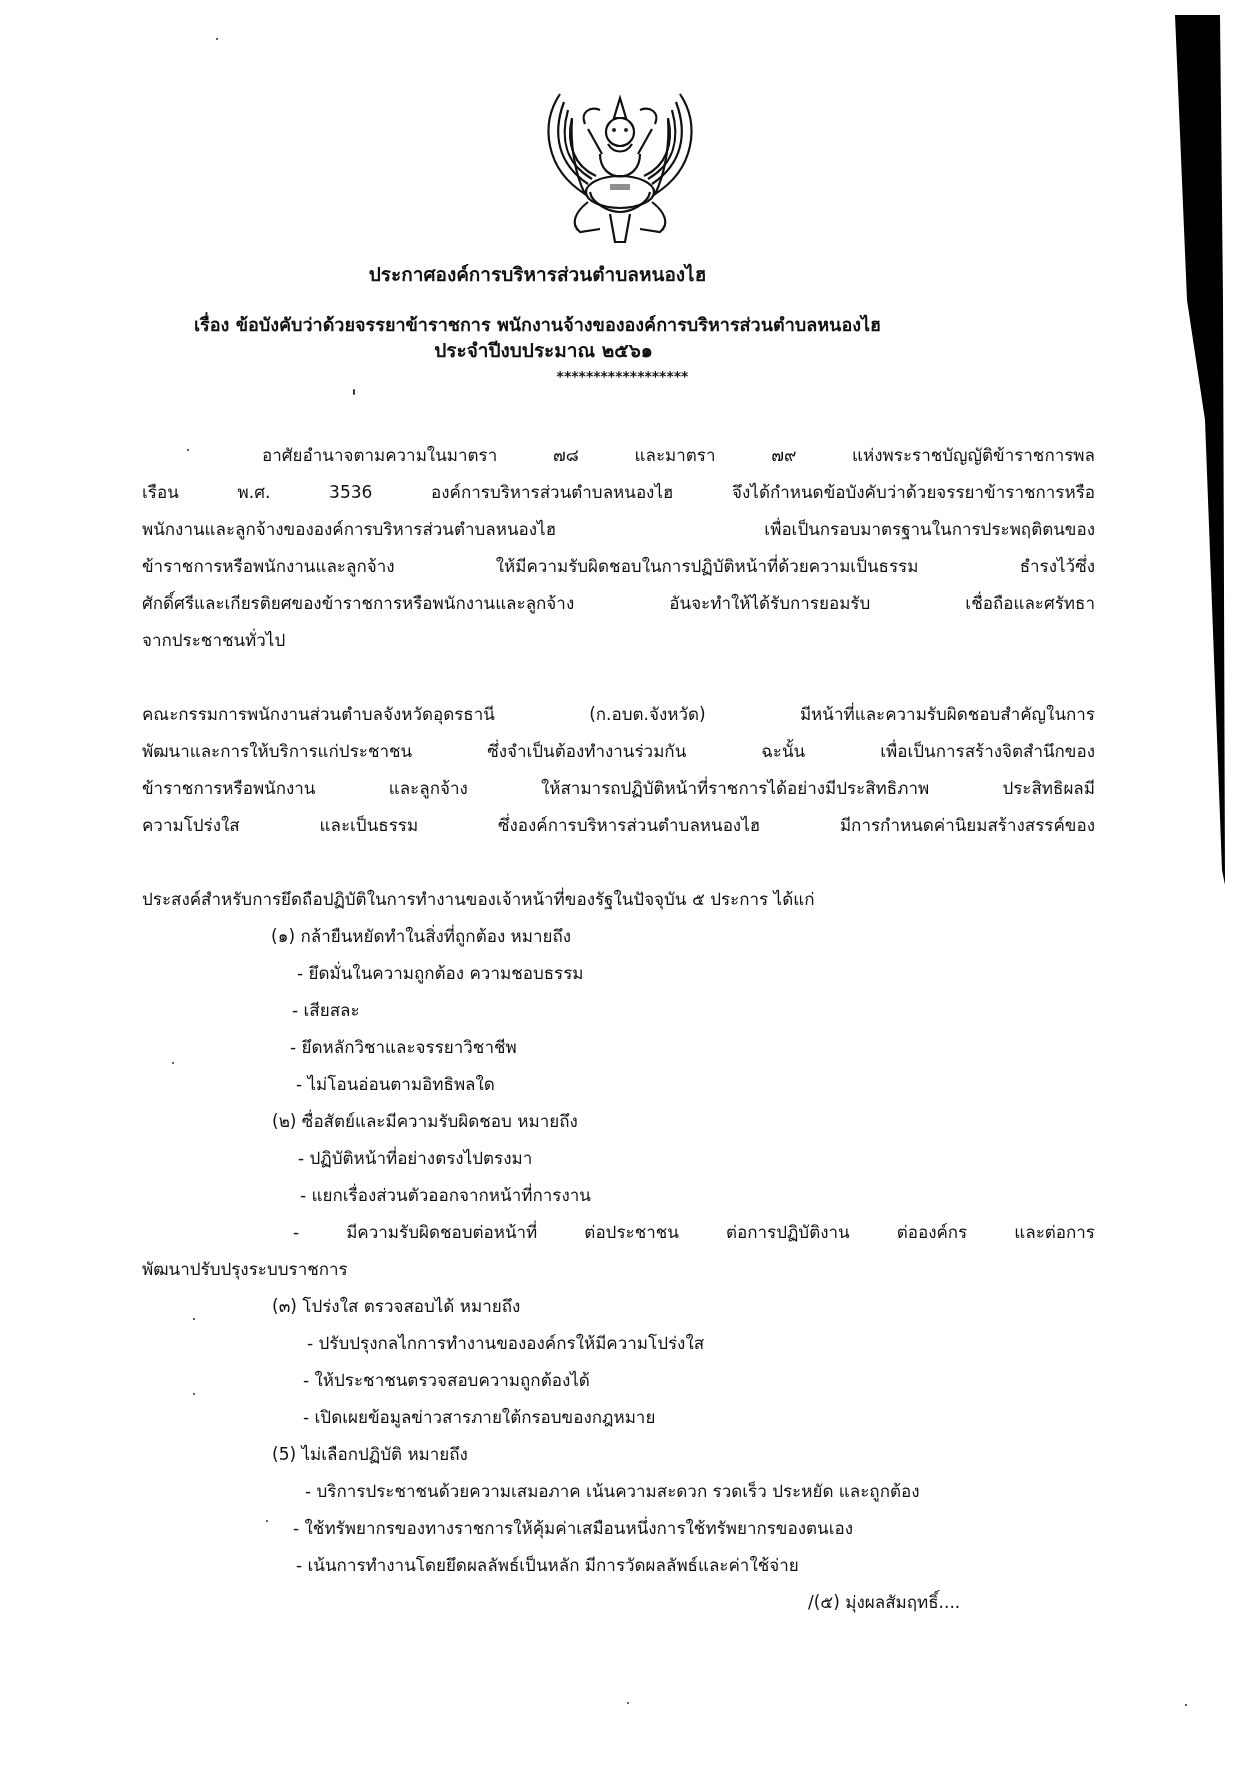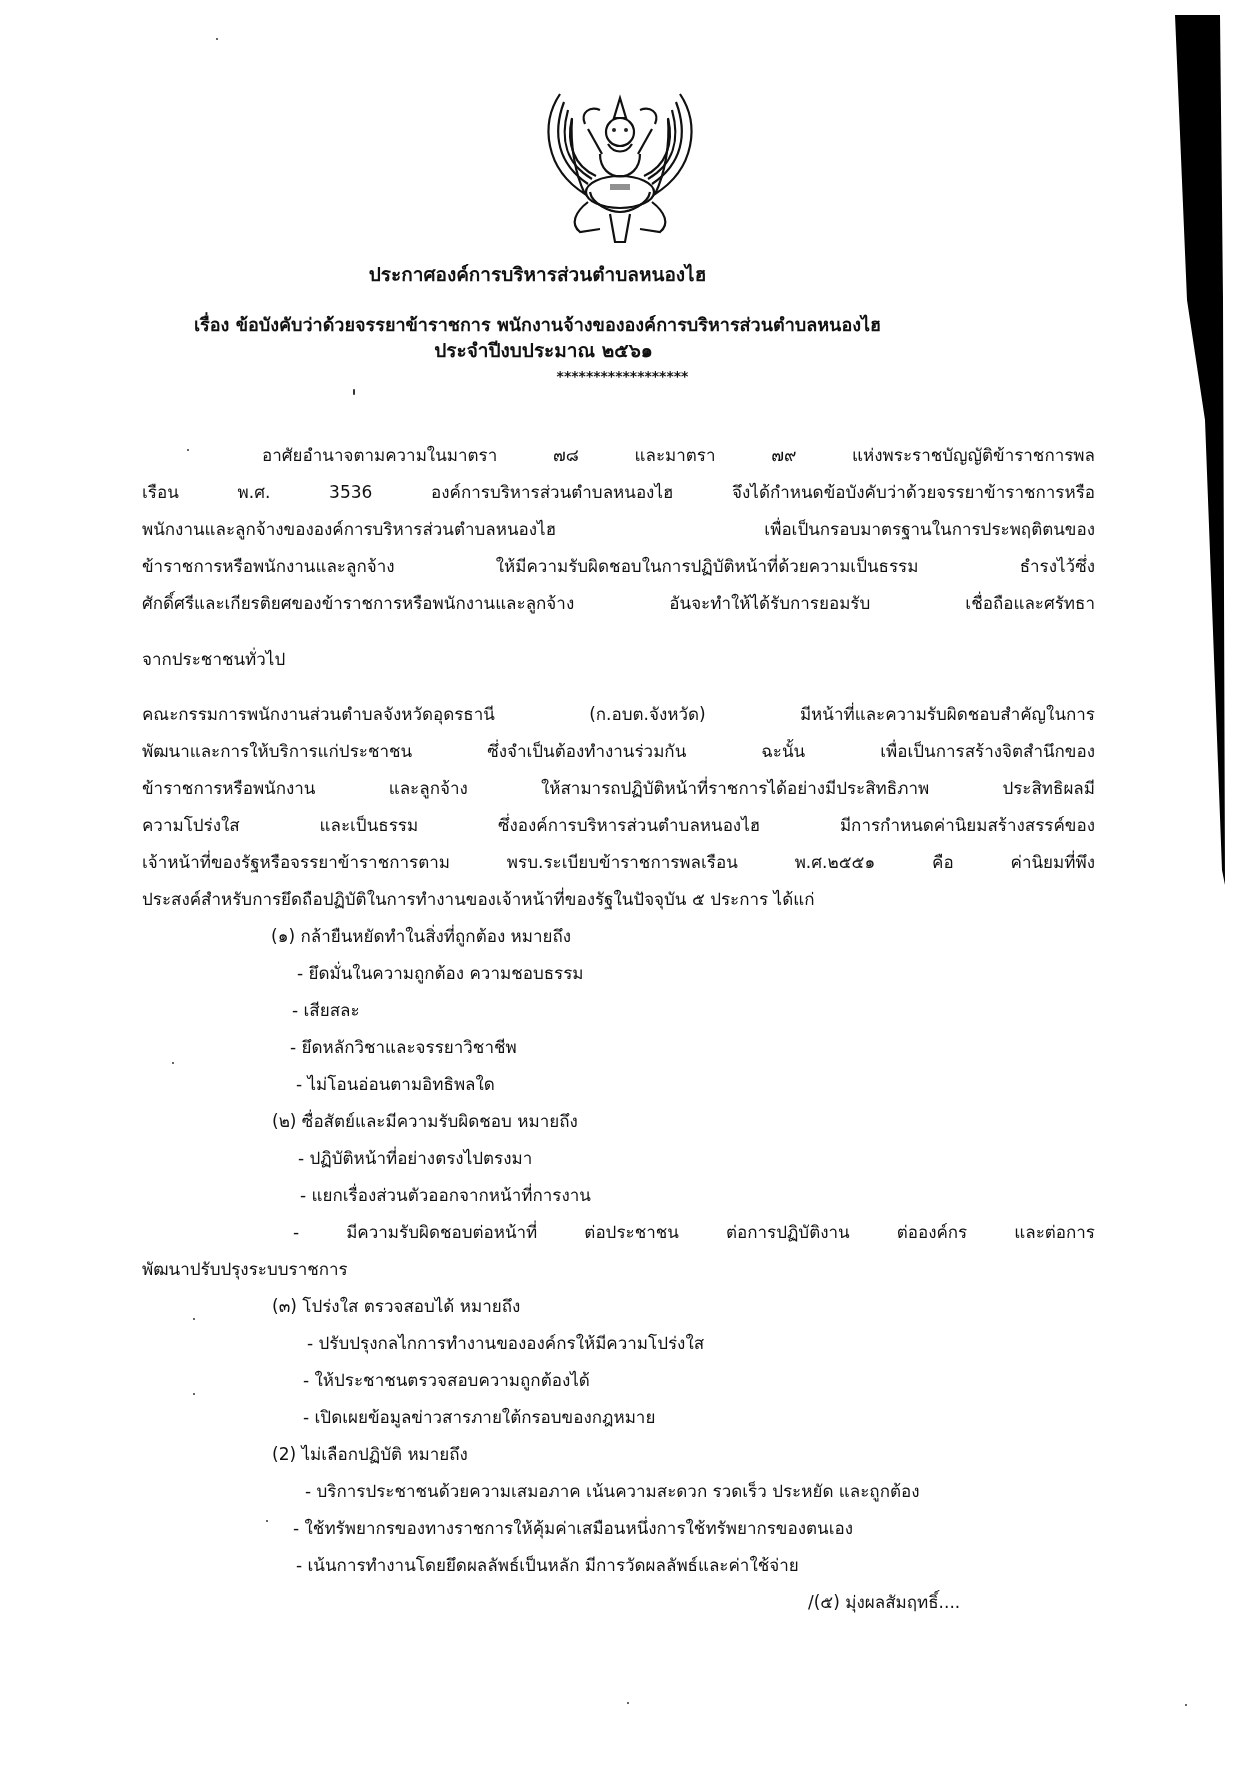--- a/index.html
+++ b/index.html
@@ -67,47 +67,46 @@
   <div class="title t1">ประกาศองค์การบริหารส่วนตำบลหนองไฮ</div>
   <div class="title t2">เรื่อง ข้อบังคับว่าด้วยจรรยาข้าราชการ พนักงานจ้างขององค์การบริหารส่วนตำบลหนองไฮ</div>
   <div class="title t3">ประจำปีงบประมาณ ๒๕๖๑</div>
   <div class="stars">******************</div>
 
   <div class="line just" style="left:262px;width:833px;top:443px;">อาศัยอำนาจตามความในมาตรา ๗๘ และมาตรา ๗๙ แห่งพระราชบัญญัติข้าราชการพล</div>
   <div class="line just" style="top:480px;">เรือน พ.ศ. 3536 องค์การบริหารส่วนตำบลหนองไฮ จึงได้กำหนดข้อบังคับว่าด้วยจรรยาข้าราชการหรือ</div>
   <div class="line just" style="top:517px;">พนักงานและลูกจ้างขององค์การบริหารส่วนตำบลหนองไฮ เพื่อเป็นกรอบมาตรฐานในการประพฤติตนของ</div>
   <div class="line just" style="top:554px;">ข้าราชการหรือพนักงานและลูกจ้าง ให้มีความรับผิดชอบในการปฏิบัติหน้าที่ด้วยความเป็นธรรม ธำรงไว้ซึ่ง</div>
   <div class="line just" style="top:591px;">ศักดิ์ศรีและเกียรติยศของข้าราชการหรือพนักงานและลูกจ้าง อันจะทำให้ได้รับการยอมรับ เชื่อถือและศรัทธา</div>
-  <div class="line just last" style="top:628px;margin-top:19px;">จากประชาชนทั่วไป</div>
+  <div class="line just last" style="top:628px;">จากประชาชนทั่วไป</div>
 
   <div class="line just" style="top:702px;">คณะกรรมการพนักงานส่วนตำบลจังหวัดอุดรธานี (ก.อบต.จังหวัด)  มีหน้าที่และความรับผิดชอบสำคัญในการ</div>
   <div class="line just" style="top:739px;">พัฒนาและการให้บริการแก่ประชาชน ซึ่งจำเป็นต้องทำงานร่วมกัน  ฉะนั้น เพื่อเป็นการสร้างจิตสำนึกของ</div>
   <div class="line just" style="top:776px;">ข้าราชการหรือพนักงาน และลูกจ้าง ให้สามารถปฏิบัติหน้าที่ราชการได้อย่างมีประสิทธิภาพ ประสิทธิผลมี</div>
   <div class="line just" style="top:813px;">ความโปร่งใส และเป็นธรรม ซึ่งองค์การบริหารส่วนตำบลหนองไฮ มีการกำหนดค่านิยมสร้างสรรค์ของ</div>
-  <div class="line just" style="top:850px;">เจ้าหน้าที่ของรัฐหรือจรรยาข้าราชการตาม พรบ.ระเบียบข้าราชการพลเรือน พ.ศ.๒๕๕๑ คือ ค่านิยมที่พึง</div>
   <div class="line just last" style="top:887px;">ประสงค์สำหรับการยึดถือปฏิบัติในการทำงานของเจ้าหน้าที่ของรัฐในปัจจุบัน ๕ ประการ ได้แก่</div>
 
   <div class="line" style="left:271px;top:924px;">(๑) กล้ายืนหยัดทำในสิ่งที่ถูกต้อง หมายถึง</div>
   <div class="line" style="left:297px;top:961px;">- ยึดมั่นในความถูกต้อง ความชอบธรรม</div>
   <div class="line" style="left:292px;top:998px;">- เสียสละ</div>
   <div class="line" style="left:290px;top:1035px;">- ยึดหลักวิชาและจรรยาวิชาชีพ</div>
   <div class="line" style="left:296px;top:1072px;">- ไม่โอนอ่อนตามอิทธิพลใด</div>
 
   <div class="line" style="left:272px;top:1109px;">(๒) ซื่อสัตย์และมีความรับผิดชอบ  หมายถึง</div>
   <div class="line" style="left:298px;top:1146px;">- ปฏิบัติหน้าที่อย่างตรงไปตรงมา</div>
   <div class="line" style="left:300px;top:1183px;">- แยกเรื่องส่วนตัวออกจากหน้าที่การงาน</div>
   <div class="line just" style="left:293px;width:802px;top:1220px;">-  มีความรับผิดชอบต่อหน้าที่ ต่อประชาชน ต่อการปฏิบัติงาน ต่อองค์กร และต่อการ</div>
   <div class="line" style="left:142px;top:1257px;">พัฒนาปรับปรุงระบบราชการ</div>
 
   <div class="line" style="left:272px;top:1294px;">(๓) โปร่งใส ตรวจสอบได้ หมายถึง</div>
   <div class="line" style="left:307px;top:1331px;">- ปรับปรุงกลไกการทำงานขององค์กรให้มีความโปร่งใส</div>
   <div class="line" style="left:303px;top:1368px;">- ให้ประชาชนตรวจสอบความถูกต้องได้</div>
   <div class="line" style="left:303px;top:1405px;">- เปิดเผยข้อมูลข่าวสารภายใต้กรอบของกฎหมาย</div>
 
-  <div class="line" style="left:272px;top:1442px;">(2) ไม่เลือกปฏิบัติ หมายถึง</div>
+  <div class="line" style="left:272px;top:1442px;">(5) ไม่เลือกปฏิบัติ หมายถึง</div>
   <div class="line" style="left:305px;top:1479px;">- บริการประชาชนด้วยความเสมอภาค เน้นความสะดวก รวดเร็ว ประหยัด และถูกต้อง</div>
   <div class="line" style="left:293px;top:1516px;">- ใช้ทรัพยากรของทางราชการให้คุ้มค่าเสมือนหนึ่งการใช้ทรัพยากรของตนเอง</div>
   <div class="line" style="left:296px;top:1553px;">-  เน้นการทำงานโดยยึดผลลัพธ์เป็นหลัก มีการวัดผลลัพธ์และค่าใช้จ่าย</div>
 
   <div class="line" style="left:808px;top:1590px;">/(๕) มุ่งผลสัมฤทธิ์....</div>
 
   <div class="speck" style="left:216px;top:38px;"></div>
   <div class="speck" style="left:353px;top:389px;width:2px;height:6px;"></div>
   <div class="speck" style="left:187px;top:449px;"></div>
   <div class="speck" style="left:172px;top:1062px;"></div>

